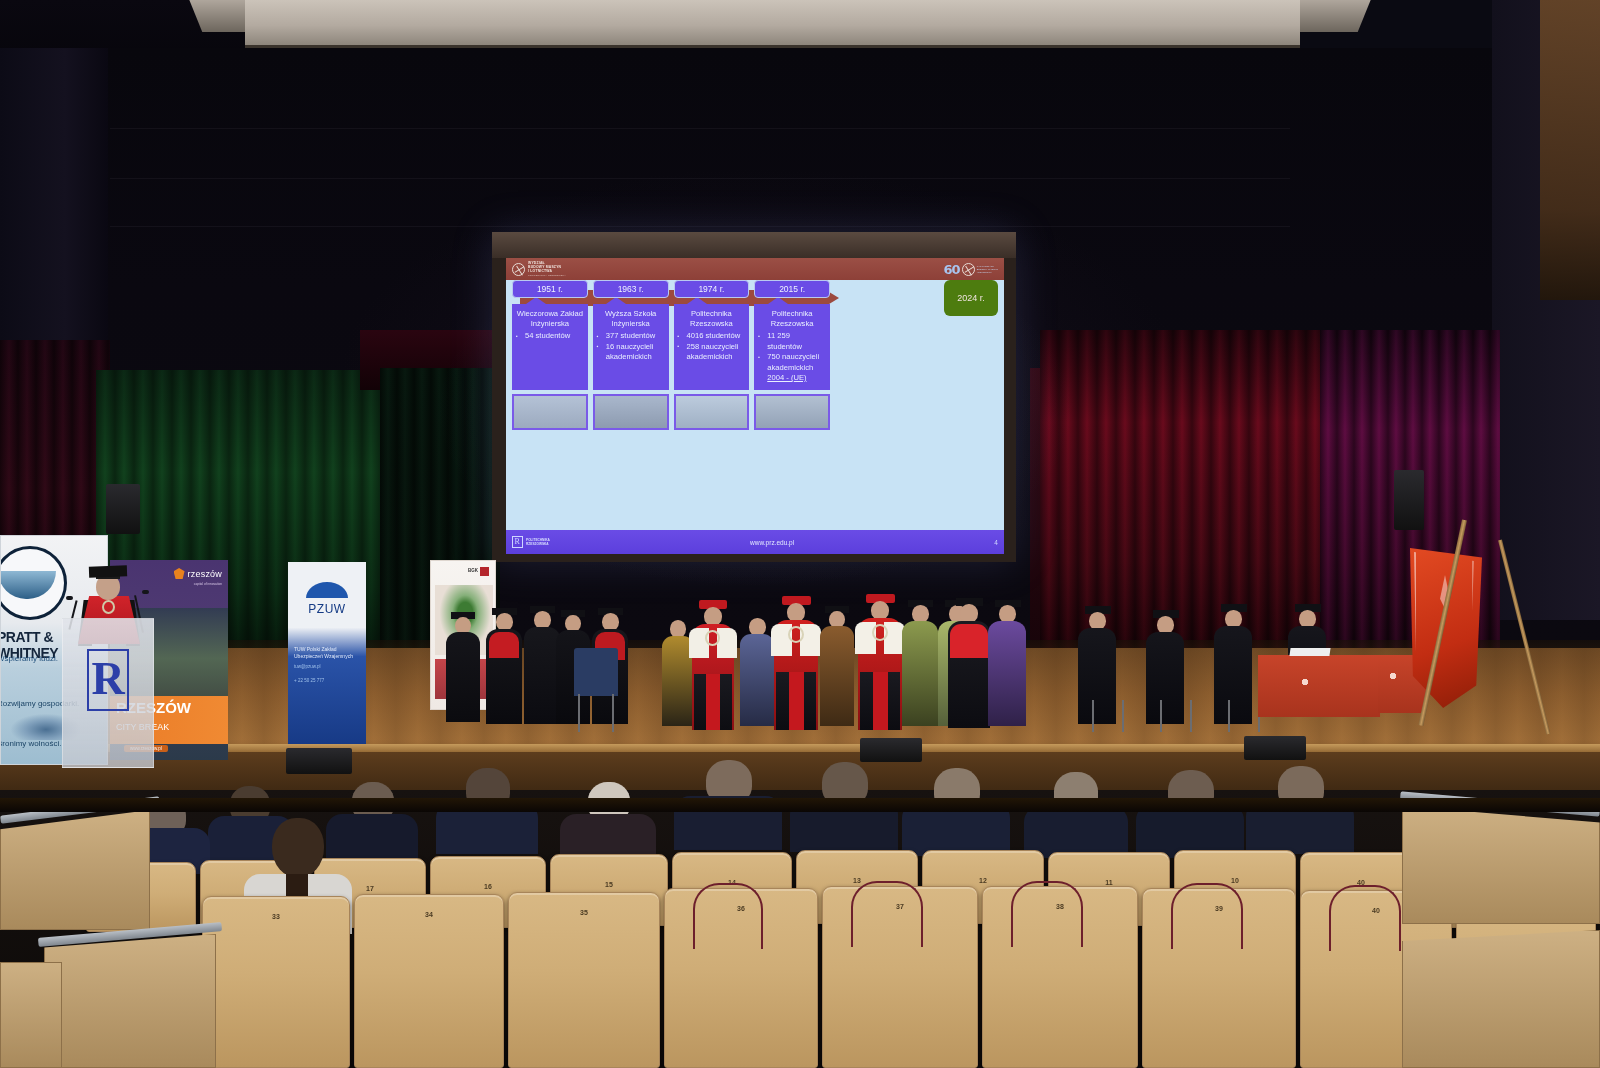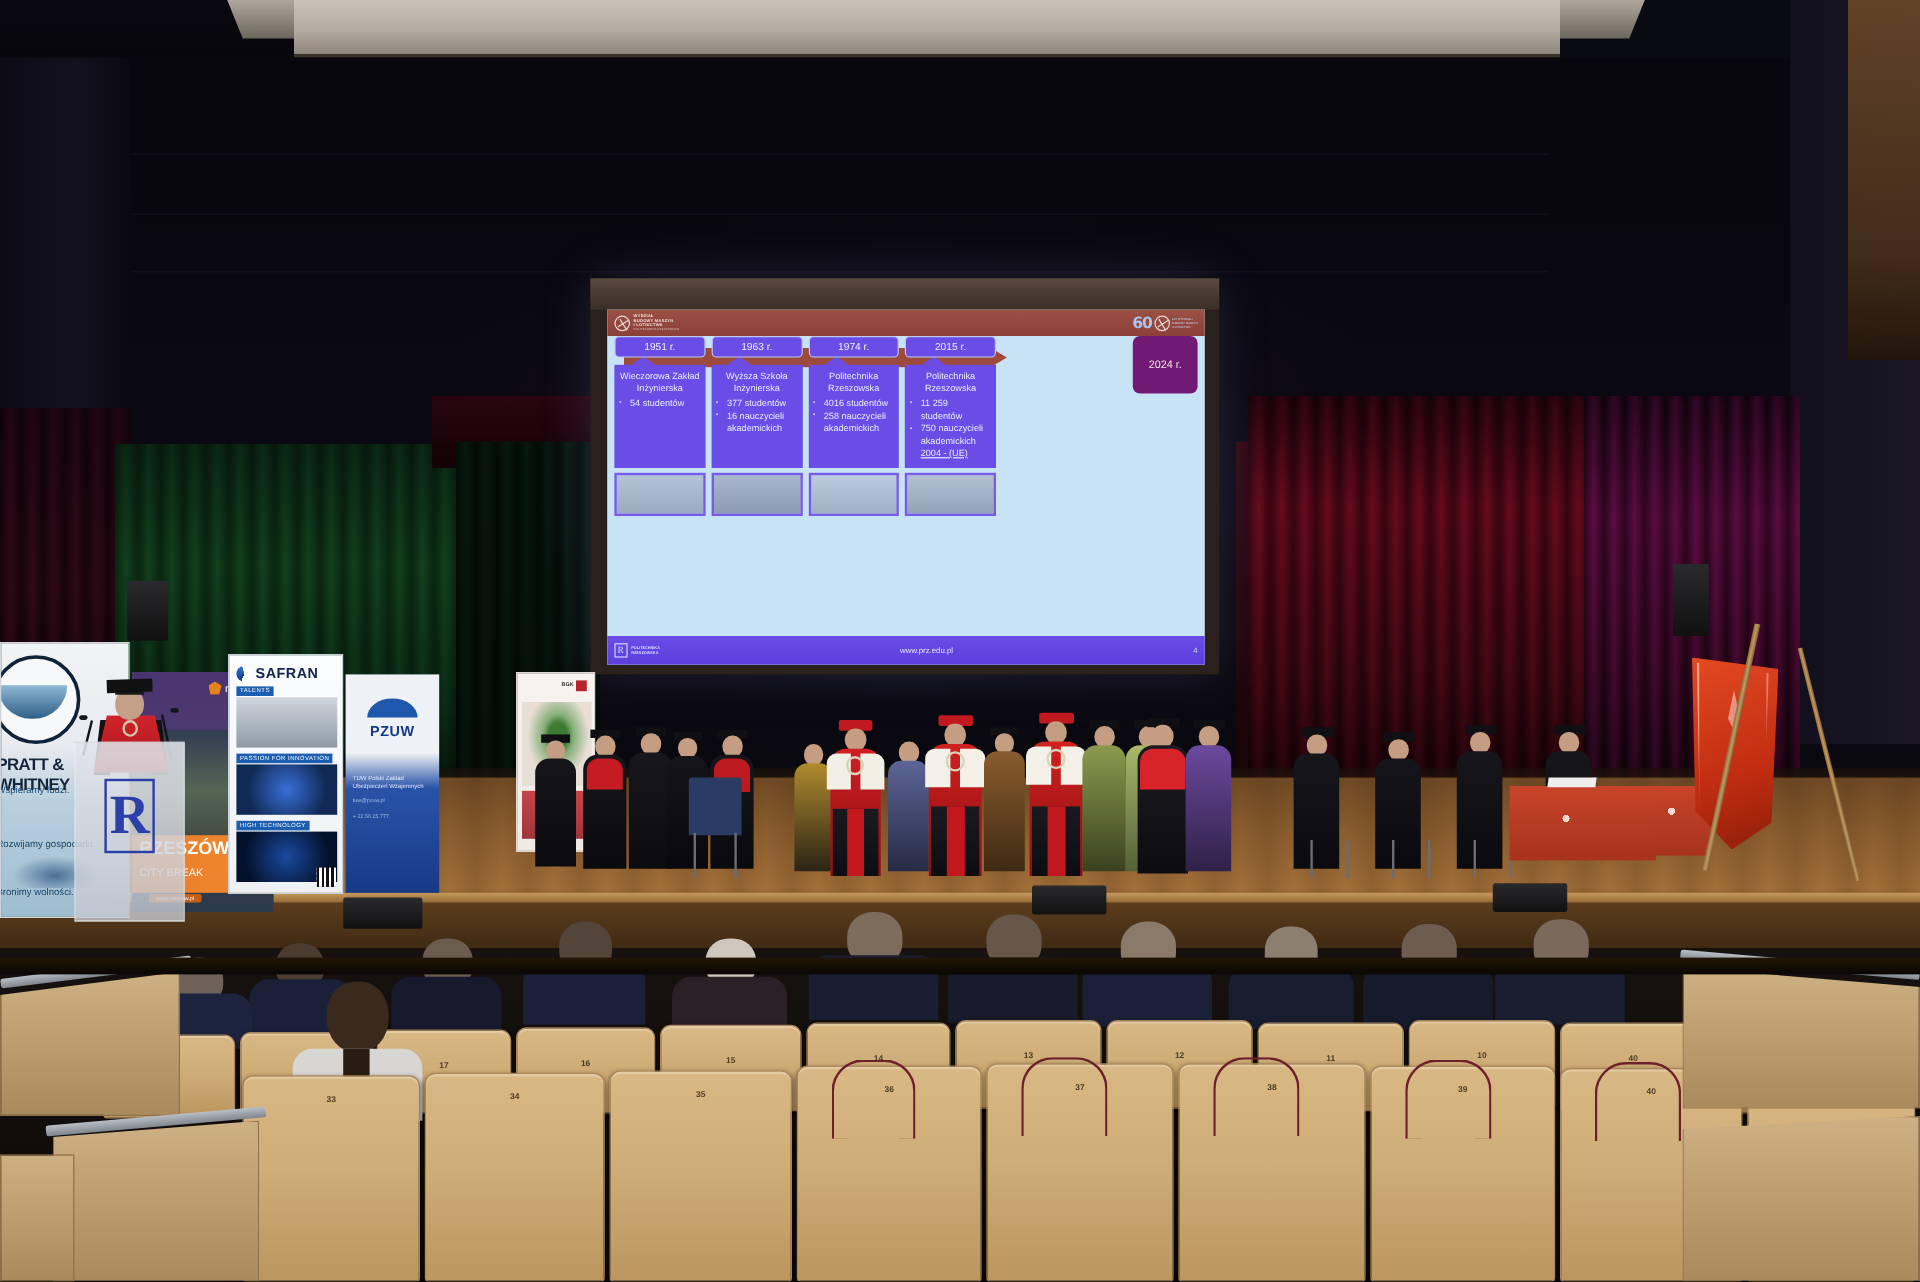--- a/index.html
+++ b/index.html
@@ -157,22 +157,22 @@
   .arrow-bar{
     position:absolute; left:14px; top:10px; width:298px; height:16px;
     background:#9c4a3e;
   }
   .arrow-head{
     position:absolute; left:305px; top:1px; width:0; height:0;
     border-top:17px solid transparent; border-bottom:17px solid transparent;
     border-left:28px solid #9c4a3e;
   }
   .year-2024{
-    position:absolute; right:6px; top:0px; width:54px; height:48px;
-    background:#701a75; border-radius:6px; color:#f0e4e0;
+    position:absolute; right:6px; top:0px; width:54px; height:36px;
+    background:#4d7c0f; border-radius:6px; color:#f0e4e0;
     display:flex; align-items:center; justify-content:center; font-size:9px;
   }
 
   .col-row{ display:flex; gap:5px; margin-top:6px; position:relative; }
   .col{
     flex:1; background:#6a4ce6; color:#e9eeff; padding:5px 4px 6px; min-height:86px;
     position:relative;
   }
   .col::before{
     content:""; position:absolute; left:18%; top:-7px;
@@ -379,21 +379,21 @@
     left:288px; top:562px; width:78px; height:182px;
     background:linear-gradient(180deg,#eef1f5 0%,#eef1f5 36%,#2a53a8 52%,#173a86 100%);
   }
   .pzuw-arc{
     position:absolute; left:18px; top:20px; width:42px; height:16px;
     border-radius:50% 50% 0 0 / 100% 100% 0 0;
     background:#1f57ad;
   }
   .pzuw-name{
     position:absolute; left:0; top:40px; width:100%; text-align:center;
-    font-size:12px; font-weight:bold; color:#143a84; letter-spacing:.5px;
+    font-size:12px; font-weight:normal; color:#143a84; letter-spacing:.5px;
   }
   .pzuw-l1{ position:absolute; left:6px; top:84px; color:#e4ecfa; font-size:5px; line-height:7px; }
   .pzuw-l2{ position:absolute; left:6px; top:102px; color:#9fc0ea; font-size:4.5px; line-height:6px; }
 
   .banner-mentor{
     left:366px; top:552px; width:70px; height:192px;
     background:linear-gradient(180deg,#16255a,#101c45);
   }
   .mt-mark{
     position:absolute; left:21px; top:24px; width:28px; height:20px;
@@ -681,39 +681,20 @@
       <div class="rz-name">rzeszów</div>
     </div>
     <div class="rz-sub">capital of innovation</div>
     <div class="rz-photo"></div>
     <div class="rz-strip"></div>
     <div class="rz-big">RZESZÓW</div>
     <div class="rz-small">CITY BREAK</div>
     <div class="rz-url">www.rzeszow.pl</div>
   </div>
 
-  <div class="banner banner-safran">
-    <div class="sf-logo">
-      <div class="sf-swirl"></div>
-      <div class="sf-name">SAFRAN</div>
-    </div>
-    <div class="sf-block" style="top:26px">
-      <div class="sf-tag">TALENTS</div>
-      <div class="sf-img a"></div>
-    </div>
-    <div class="sf-block" style="top:82px">
-      <div class="sf-tag">PASSION FOR INNOVATION</div>
-      <div class="sf-img b"></div>
-    </div>
-    <div class="sf-block" style="top:138px">
-      <div class="sf-tag">HIGH TECHNOLOGY</div>
-      <div class="sf-img c"></div>
-    </div>
-    <div class="sf-qr"></div>
-  </div>
 
   <div class="banner banner-pzuw">
     <div class="pzuw-arc"></div>
     <div class="pzuw-name">PZUW</div>
     <div class="pzuw-l1">TUW Polski Zakład Ubezpieczeń Wzajemnych</div>
     <div class="pzuw-l2">tuw@pzuw.pl</div>
     <div class="pzuw-l2" style="top:116px">+ 22 50 25 777</div>
   </div>
 
 

